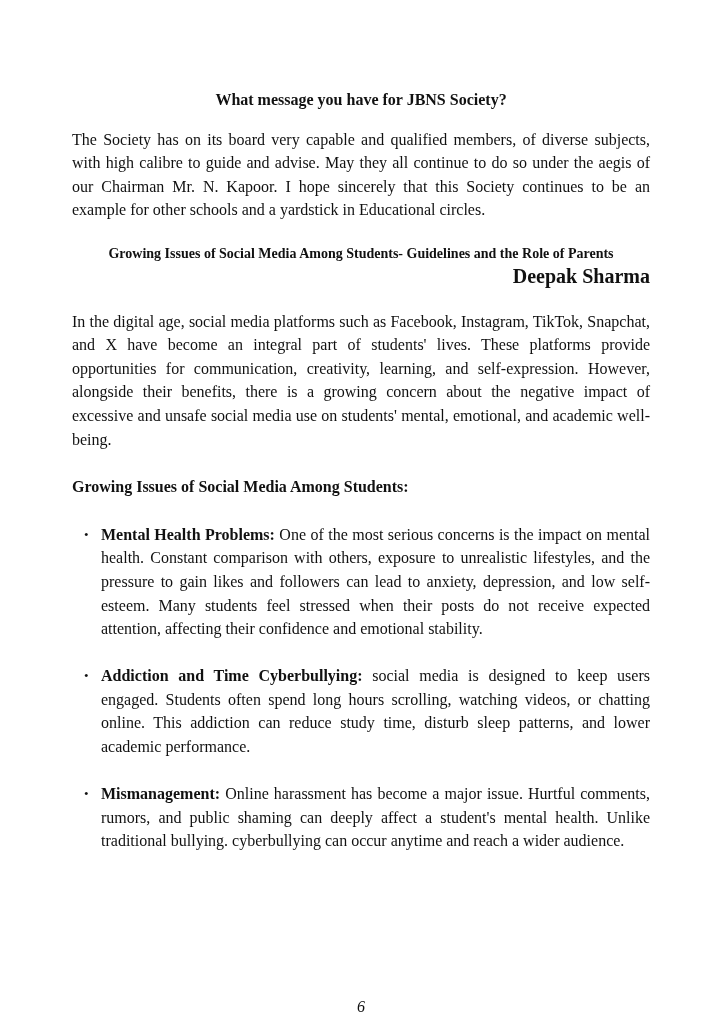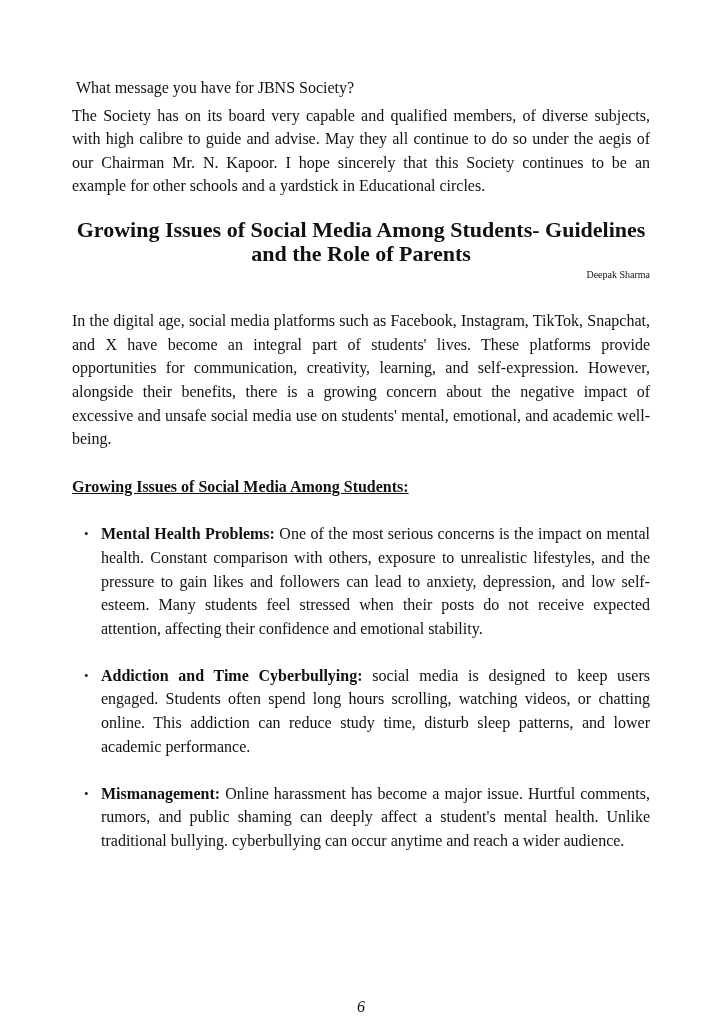--- a/index.html
+++ b/index.html
@@ -1,24 +1,24 @@
 <!DOCTYPE html>
 <html><head>
 <meta charset="utf-8">
 <style>
   html, body { margin: 0; padding: 0; background: #ffffff; }
   body { width: 722px; height: 1024px; position: relative; overflow: hidden;
          font-family: "Liberation Serif", serif; color: #111; }
   .page { position: absolute; left: 72px; top: 72px; width: 578px; font-size: 16px; line-height: 23.6px; }
-  .q-heading { font-weight: normal; margin: 4px; }
+  .q-heading { font-weight: bold; margin: 16px; text-align: center; }
   .para { text-align: justify; margin: 0; }
-  .title { font-weight: bold; text-align: center; font-size: 22px; margin: 20px 0 0 0; line-height: 23.6px; }
-  .byline { font-weight: normal; text-align: right; font-size: 10px; line-height: 20px; margin: 0; }
+  .title { font-weight: bold; text-align: center; font-size: 14px; margin: 20px 0 0 0; line-height: 23.6px; }
+  .byline { font-weight: bold; text-align: right; font-size: 20px; line-height: 20px; margin: 0; }
   .intro { margin-top: 24px; }
-  .section-heading { font-weight: bold; margin: 24px 0 3px 0; text-decoration: underline; }
+  .section-heading { font-weight: bold; margin: 24px 0 3px 0; }
   ul.issues { list-style: none; margin: 24px 0 0 0; padding: 0; }
   ul.issues li { position: relative; padding-left: 29px; text-align: justify; margin-bottom: 23.6px; }
   ul.issues li .bullet { position: absolute; left: 12px; top: 0; font-size: 13px; }
   .page-number { position: absolute; left: 0; width: 722px; top: 998px; text-align: center; font-style: italic; font-size: 16px; }
 </style>
 </head>
 <body>
 
 <div class="page">
   <p class="q-heading">What message you have for JBNS Society?</p>

